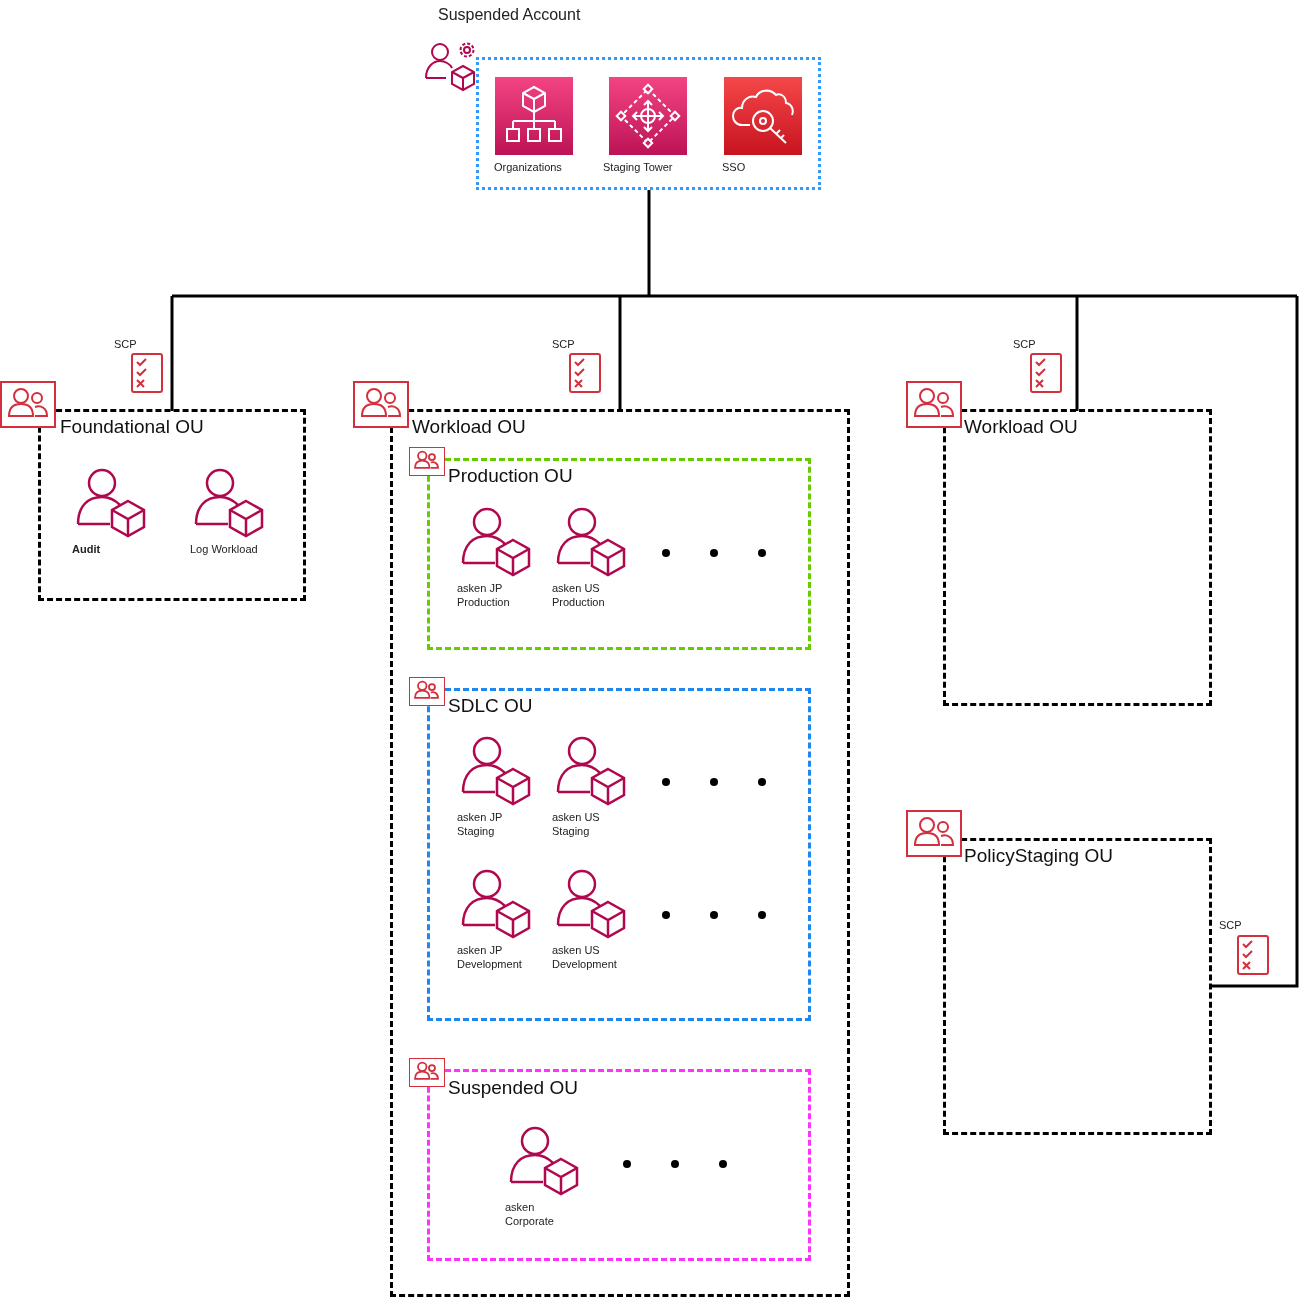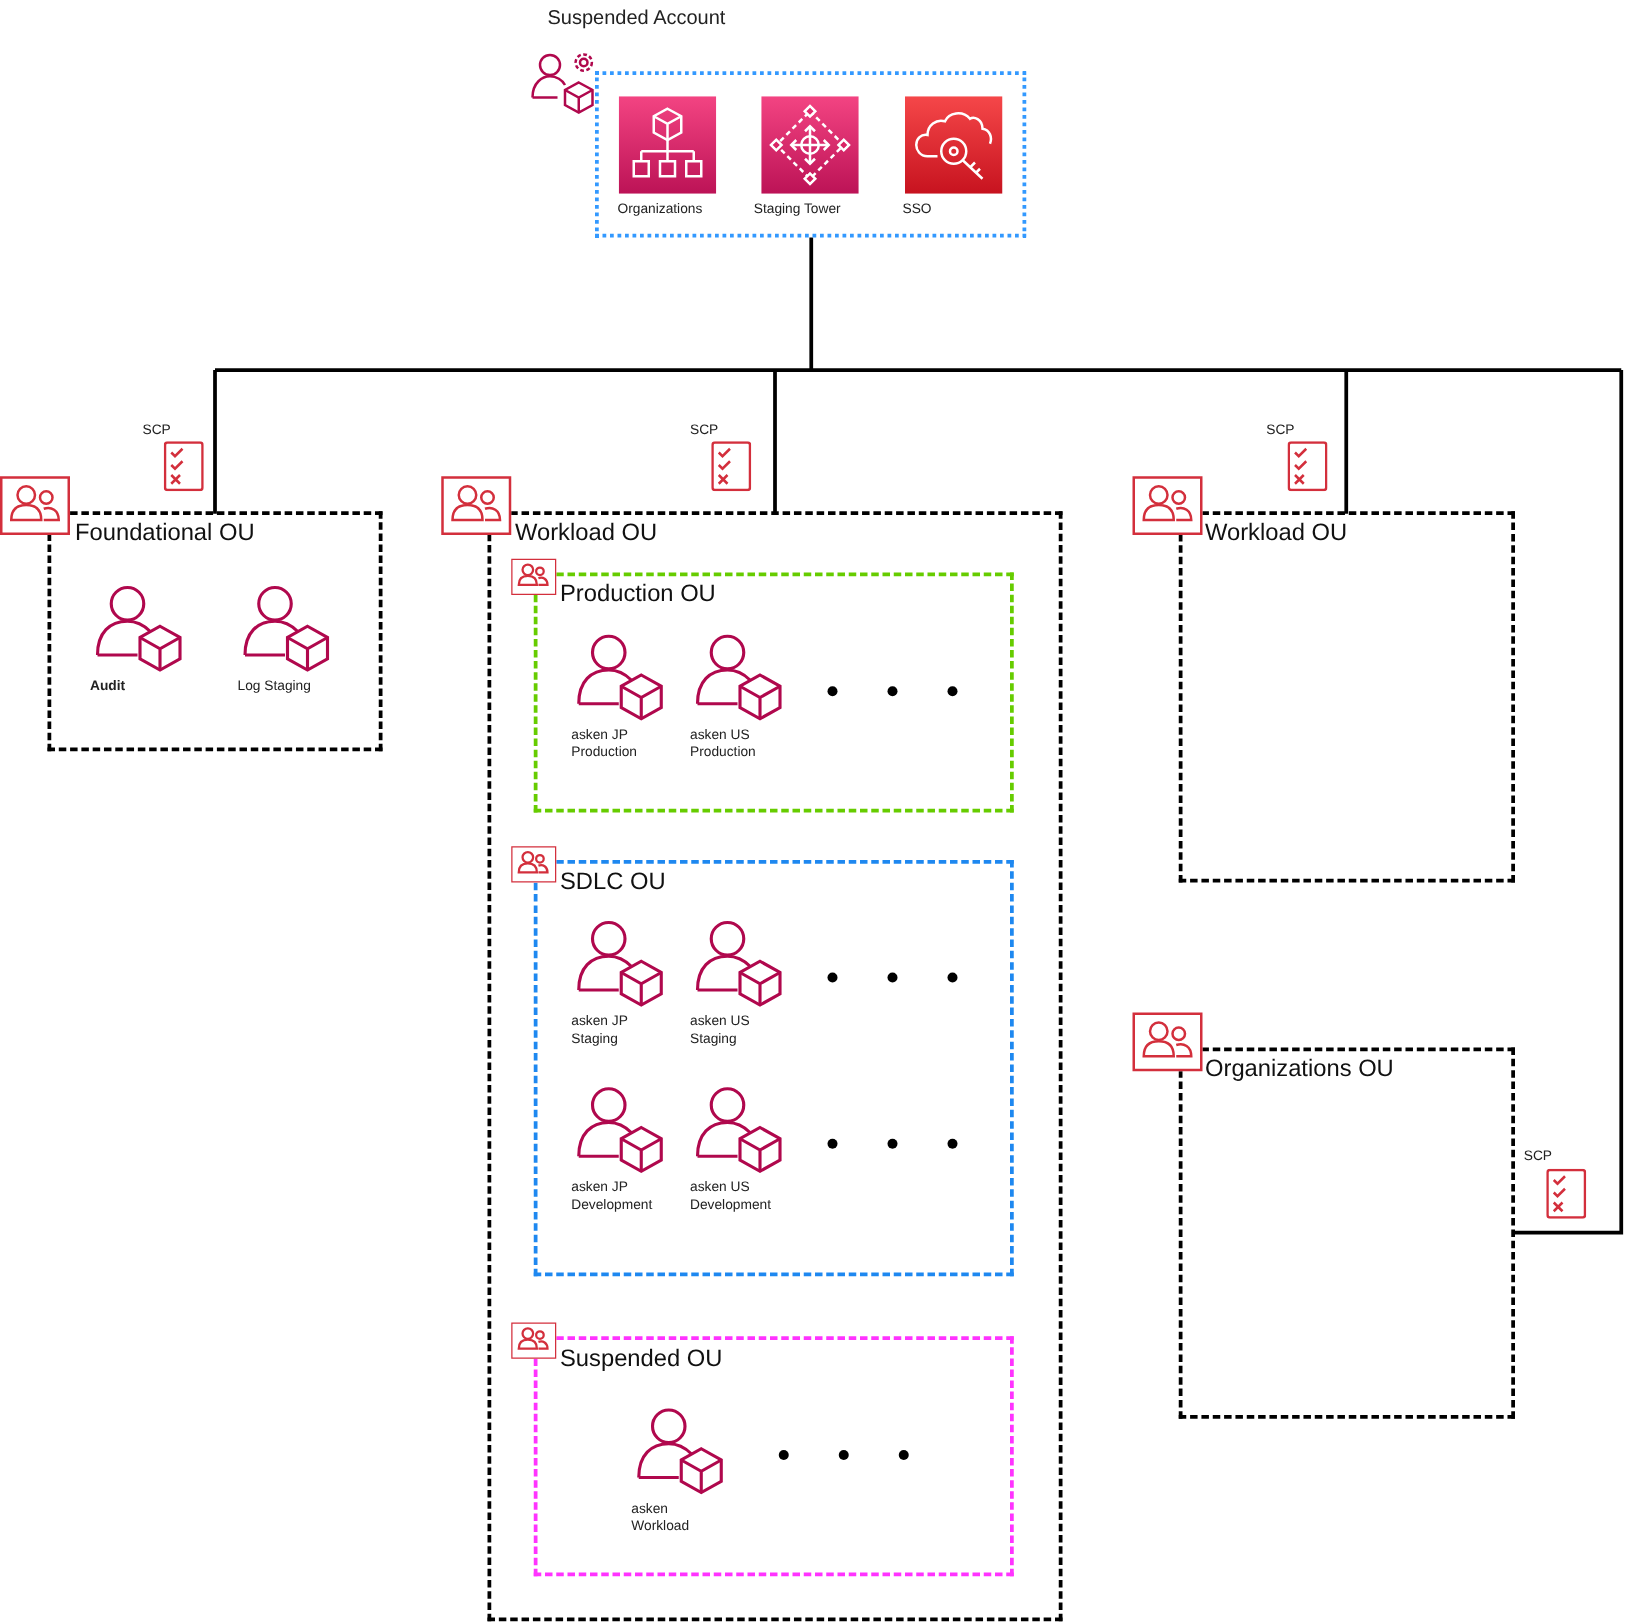--- a/index.html
+++ b/index.html
@@ -142,21 +142,21 @@
   <div class="small">Audit</div>
 </div>
 <div class="acct" style="left:190px; top:466px;">
   <svg width="76" height="72" viewBox="0 0 76 72" fill="none" stroke="#b0084d" stroke-width="2.5">
     <circle cx="30" cy="17" r="13"></circle>
     <path d="M6 58 C6 40 16 31 30 31 C37 31 43 34 48 39"></path>
     <path d="M6 58 H38"></path>
     <path d="M56 40 L72 49 V66 L56 75 L40 66 V49 Z" transform="translate(0,-5)"></path>
     <path d="M40 44 L56 53 L72 44 M56 53 V70"></path>
   </svg>
-  <div class="small">Log Staging</div>
+  <div class="small">Log Workload</div>
 </div>
 
 <div class="abs small" style="left:552px; top:337px; width:28px;">SCP</div>
 <div class="scp" style="left:569px; top:353px;">
   <svg width="32" height="40" viewBox="0 0 32 40" fill="none" stroke="#d32f3c" stroke-width="2">
     <rect x="1" y="1" width="30" height="38" rx="2"></rect>
     <path d="M6 9 L9 12 L15 6 M6 19 L9 22 L15 16 M6 27 L13 34 M13 27 L6 34"></path>
   </svg>
 </div>
 <div class="ou-box" style="left:390px; top:409px; width:460px; height:888px; border:3px dashed #000;"></div>
@@ -282,21 +282,21 @@
 <div class="abs ou-title" style="left:448px; top:1077px;">Suspended OU</div>
 
 <div class="acct" style="left:505px; top:1124px;">
   <svg width="76" height="72" viewBox="0 0 76 72" fill="none" stroke="#b0084d" stroke-width="2.5">
     <circle cx="30" cy="17" r="13"></circle>
     <path d="M6 58 C6 40 16 31 30 31 C37 31 43 34 48 39"></path>
     <path d="M6 58 H38"></path>
     <path d="M56 40 L72 49 V66 L56 75 L40 66 V49 Z" transform="translate(0,-5)"></path>
     <path d="M40 44 L56 53 L72 44 M56 53 V70"></path>
   </svg>
-  <div class="small"><span>asken</span><br><span>Workload</span></div>
+  <div class="small"><span>asken</span><br><span>Corporate</span></div>
 </div>
 <div class="dots">
   <div class="dot" style="left:623px; top:1160px;"></div>
   <div class="dot" style="left:671px; top:1160px;"></div>
   <div class="dot" style="left:719px; top:1160px;"></div>
 </div>
 
 <div class="abs small" style="left:1013px; top:337px; width:28px;">SCP</div>
 <div class="scp" style="left:1030px; top:353px;">
   <svg width="32" height="40" viewBox="0 0 32 40" fill="none" stroke="#d32f3c" stroke-width="2">
@@ -317,21 +317,21 @@
 
 <div class="ou-box" style="left:943px; top:838px; width:269px; height:297px; border:3px dashed #000;"></div>
 <div class="ou-icon" style="left:906px; top:810px; width:56px; height:47px;">
   <svg width="52" height="43" viewBox="0 0 52 43" fill="none" stroke="#d32f3c" stroke-width="2">
     <circle cx="19" cy="13" r="7"></circle>
     <path d="M7 33 C7 24 12 21 19 21 C26 21 31 24 31 33 Z"></path>
     <circle cx="35" cy="15" r="5"></circle>
     <path d="M33 24 C39 22 45 25 45 33 H33"></path>
   </svg>
 </div>
-<div class="abs ou-title" style="left:964px; top:845px;">Organizations OU</div>
+<div class="abs ou-title" style="left:964px; top:845px;">PolicyStaging OU</div>
 
 <div class="abs small" style="left:1219px; top:918px; width:28px;">SCP</div>
 <div class="scp" style="left:1237px; top:935px;">
   <svg width="32" height="40" viewBox="0 0 32 40" fill="none" stroke="#d32f3c" stroke-width="2">
     <rect x="1" y="1" width="30" height="38" rx="2"></rect>
     <path d="M6 9 L9 12 L15 6 M6 19 L9 22 L15 16 M6 27 L13 34 M13 27 L6 34"></path>
   </svg>
 </div>
 
 </body></html>

